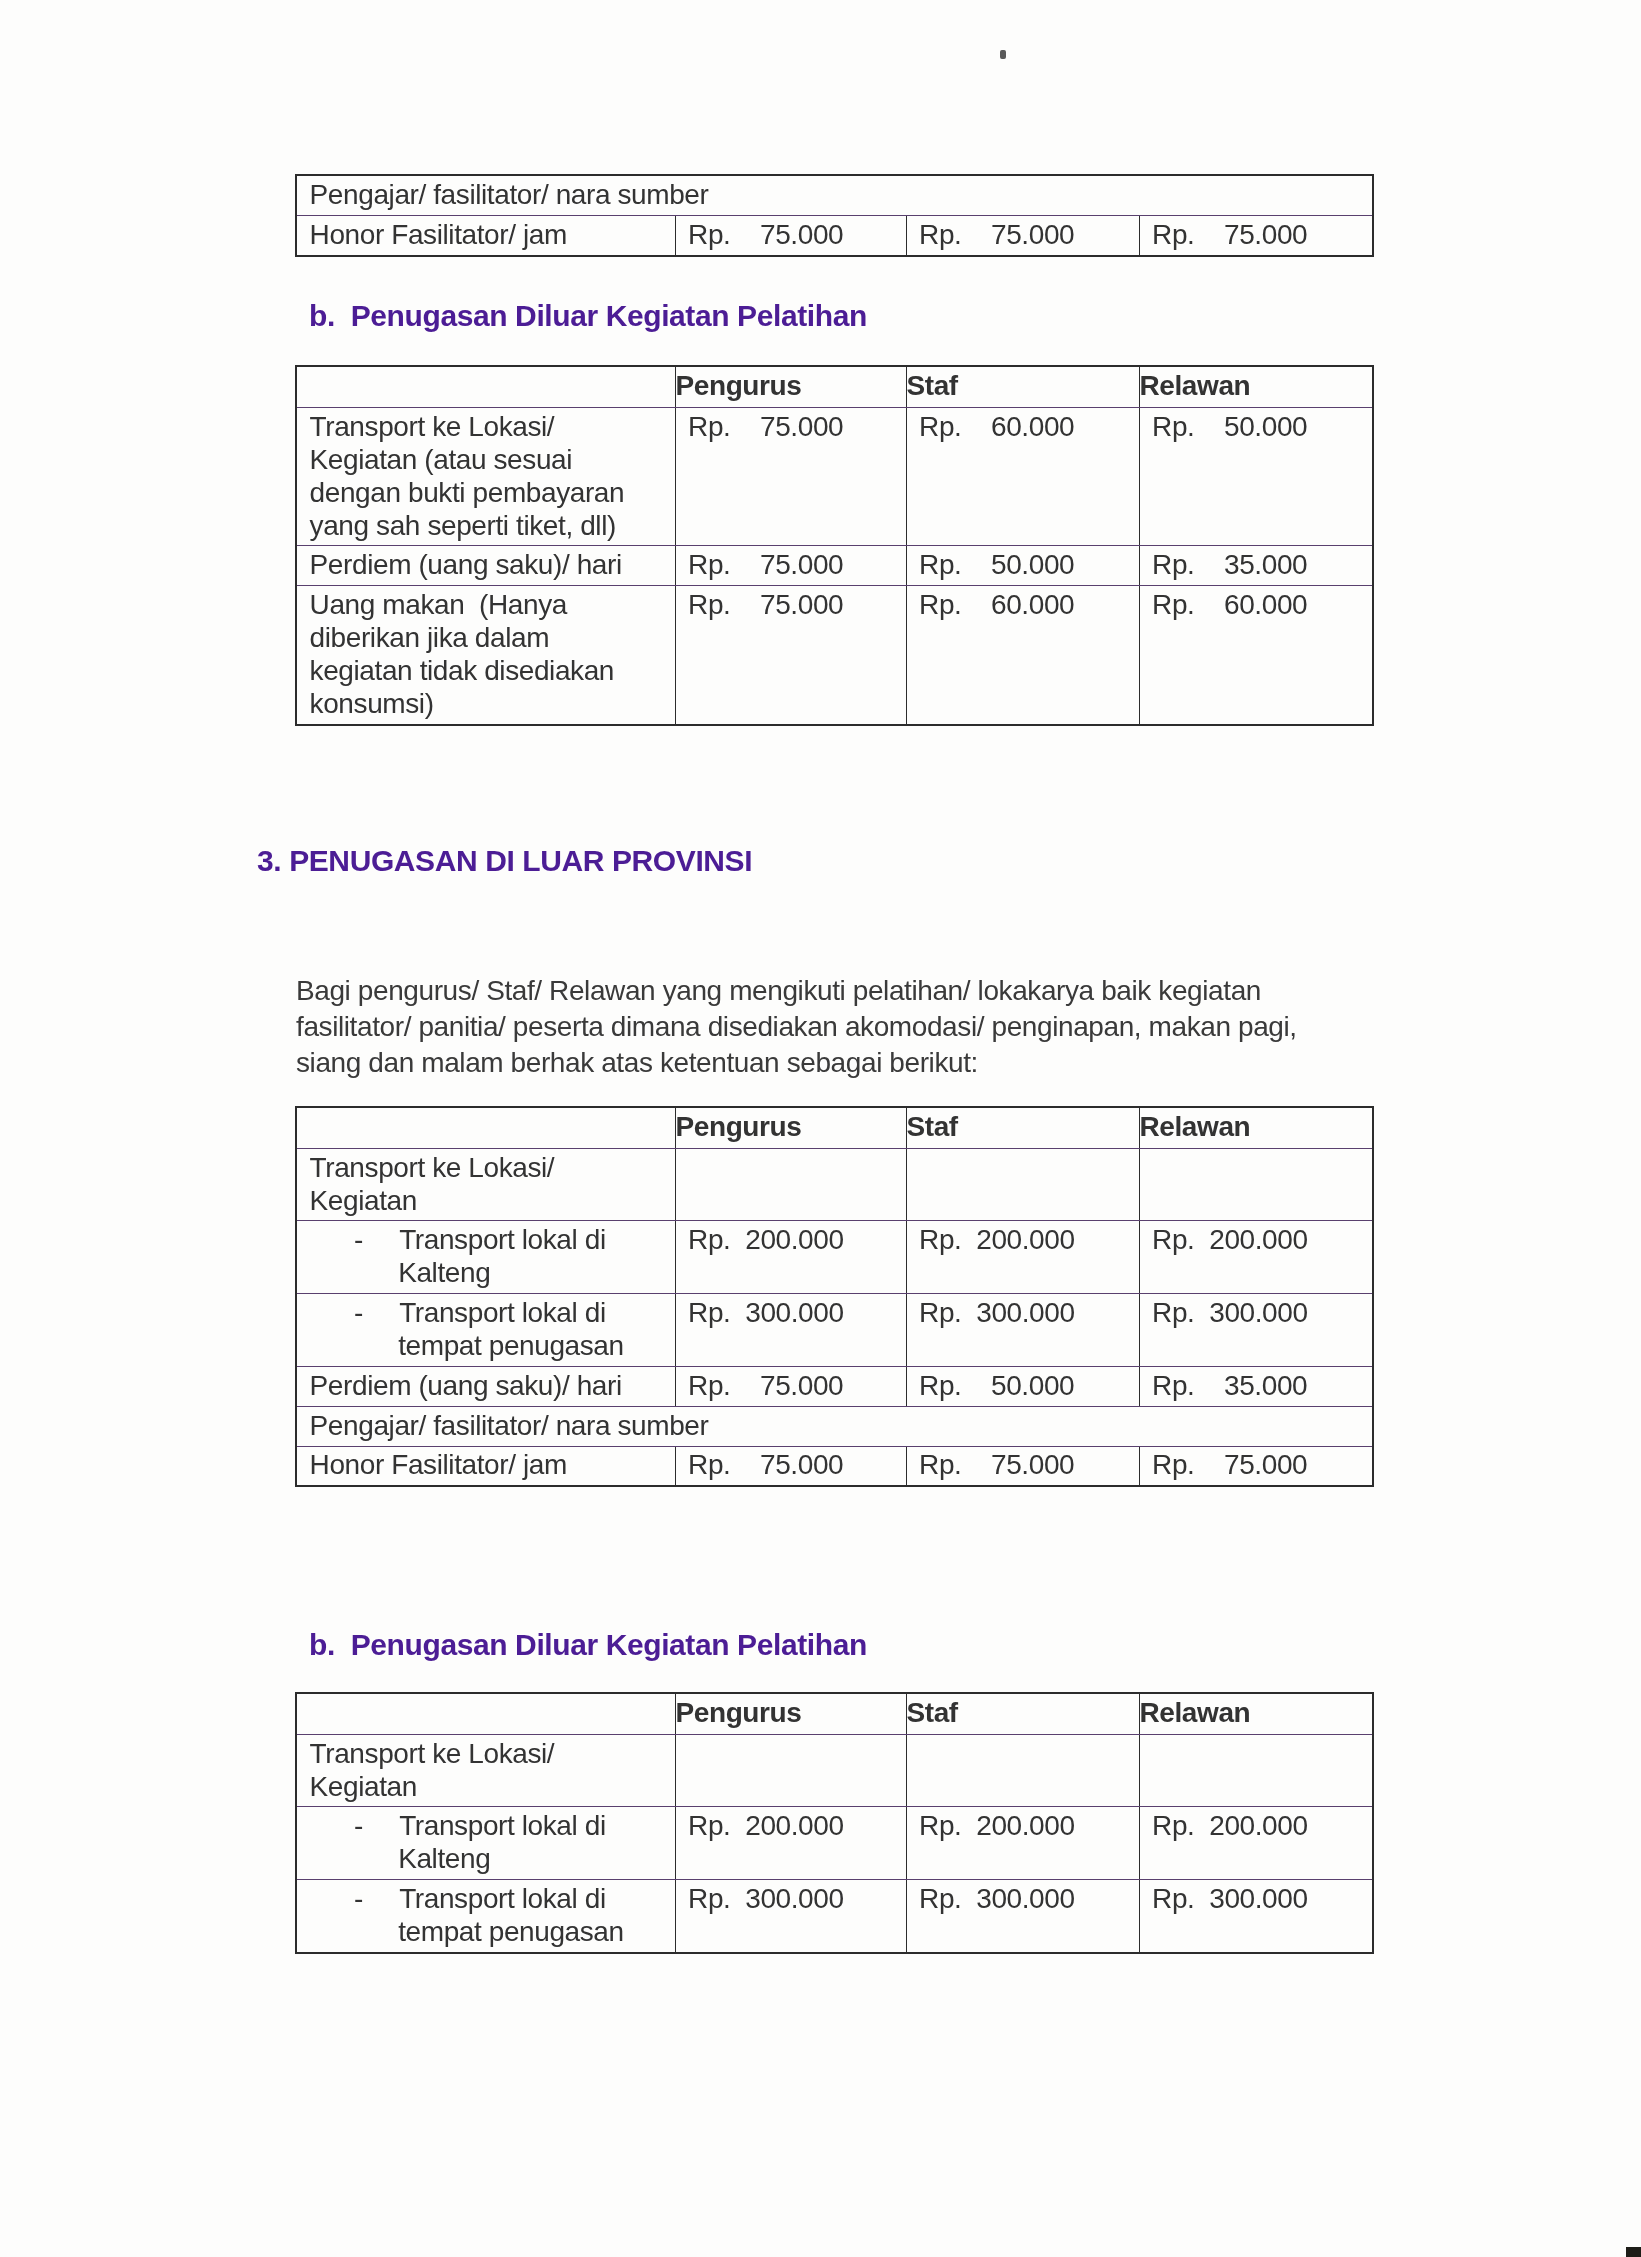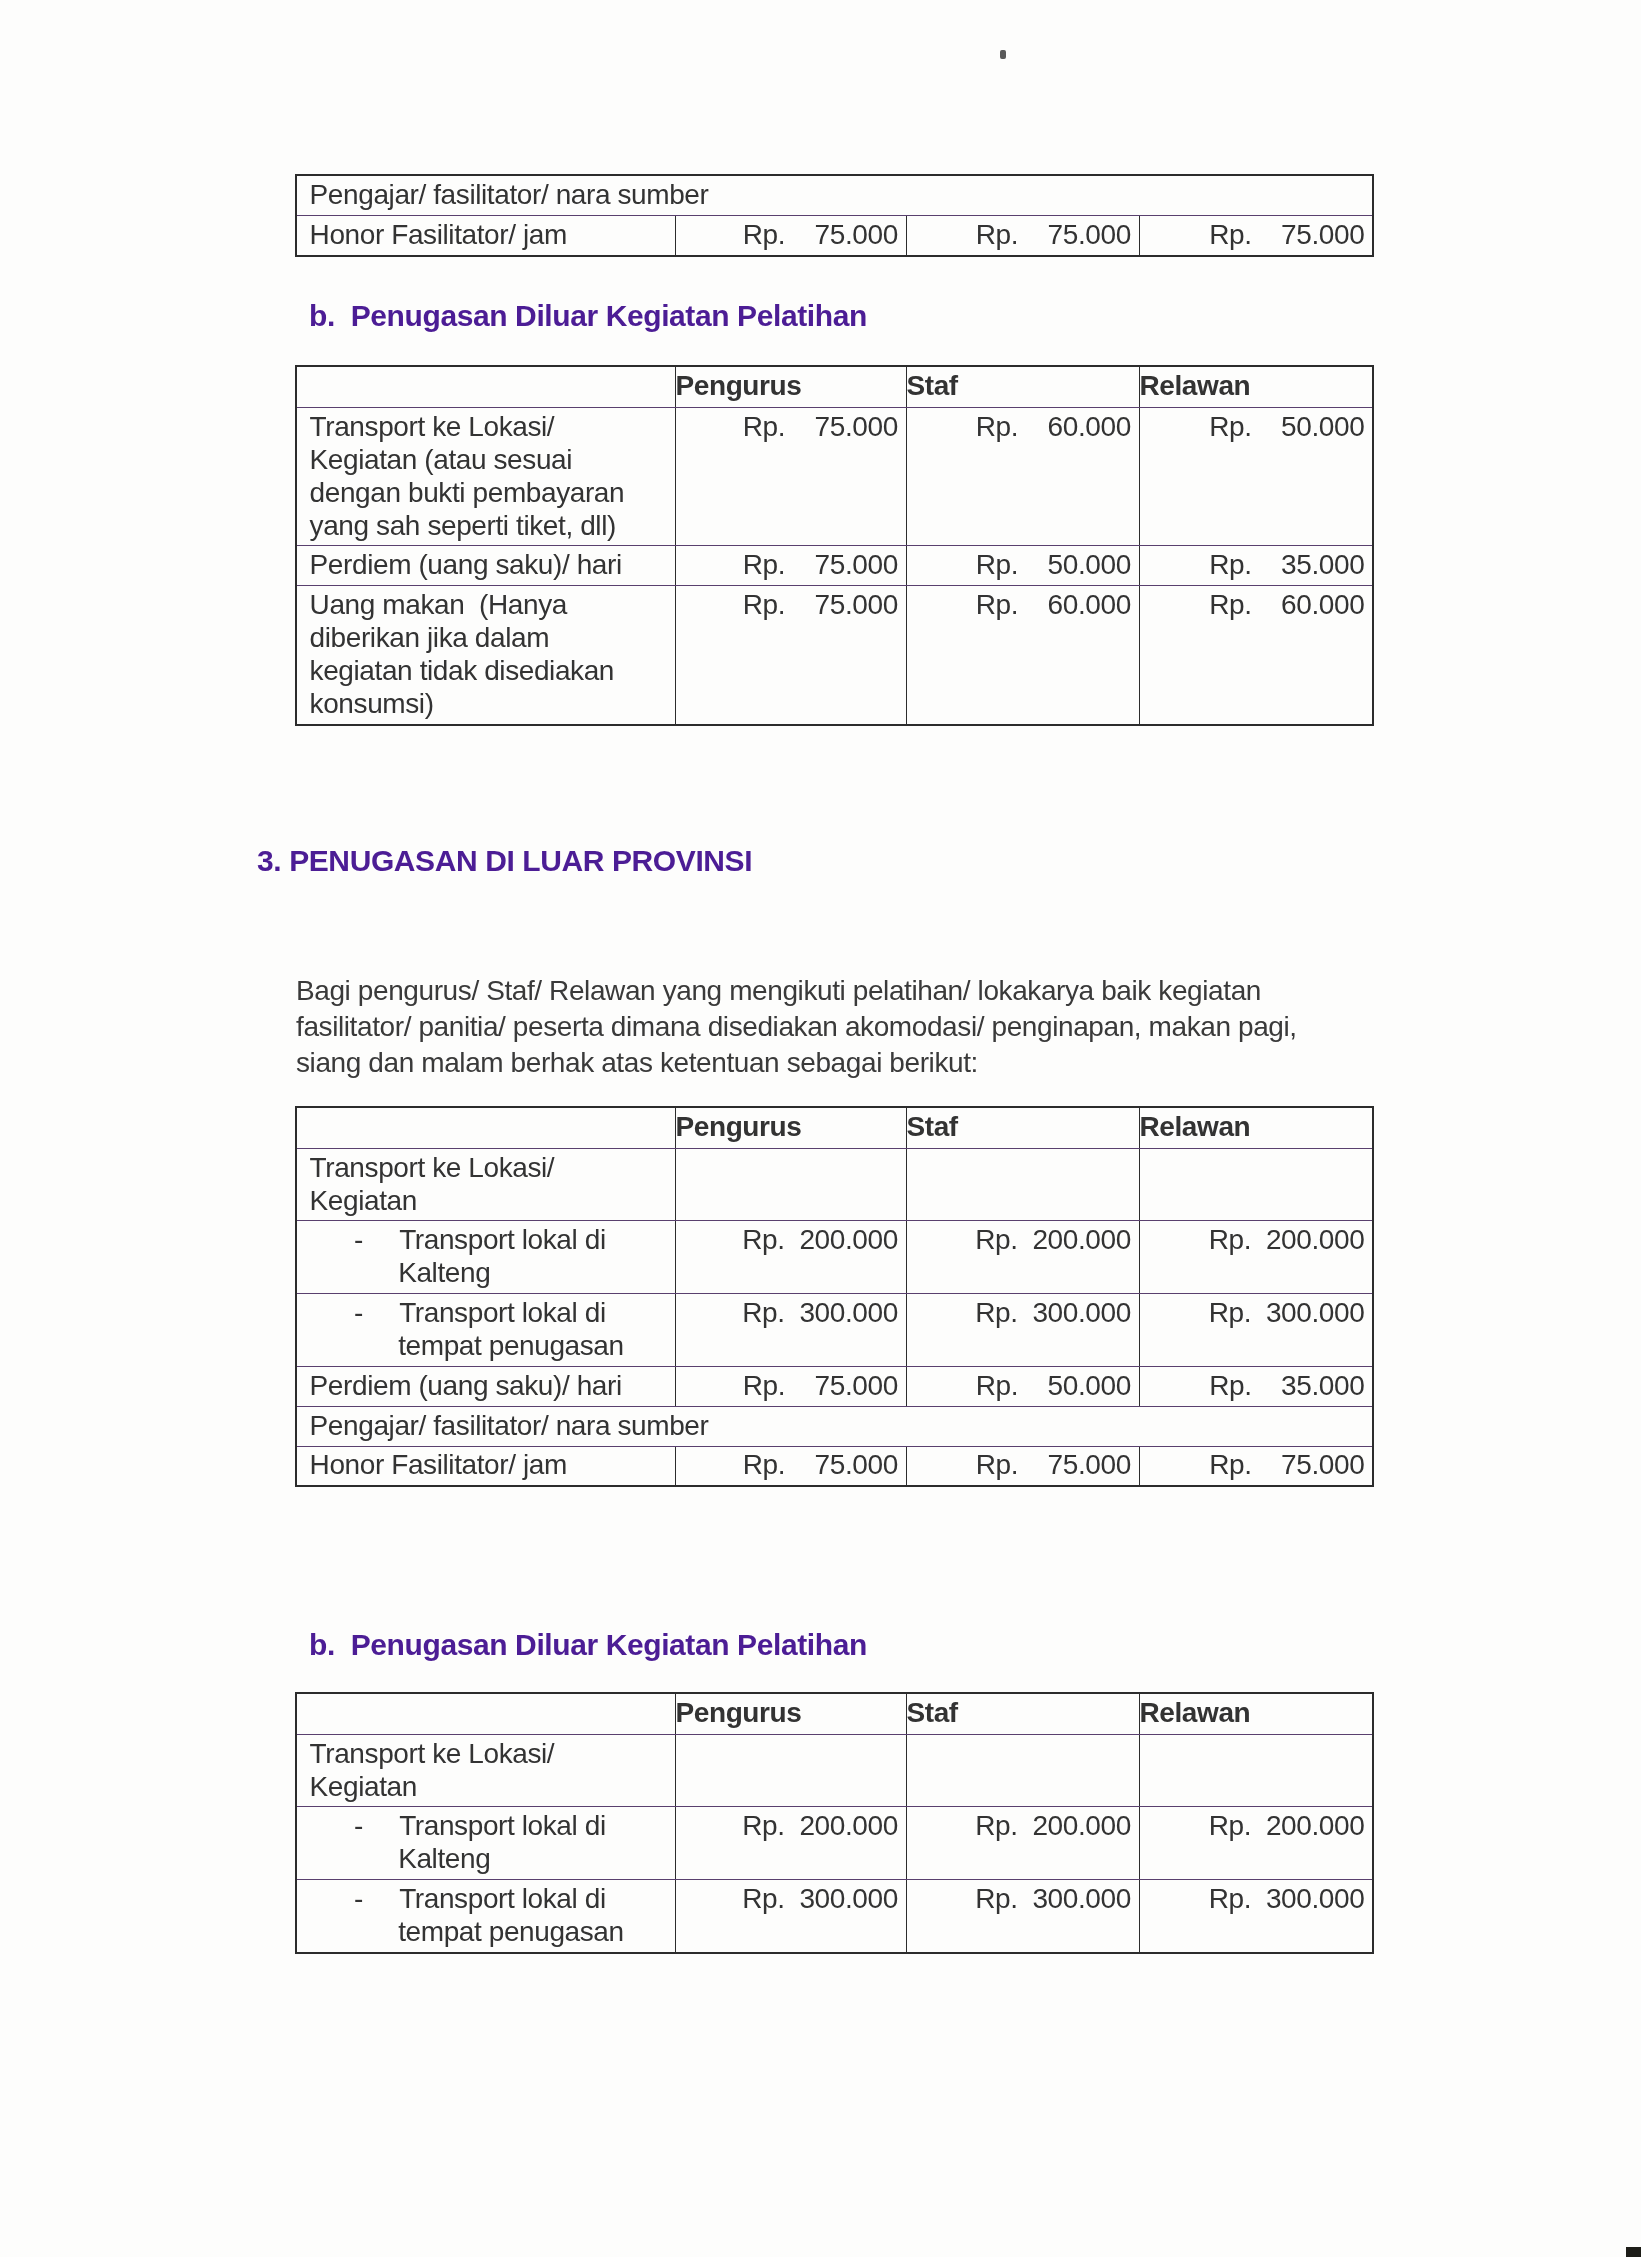--- a/index.html
+++ b/index.html
@@ -31,21 +31,21 @@
     overflow:hidden;
   }
   .tbl tr:first-child td{border-top:2.9px solid #2c2c2c;}
   .tbl tr:last-child td{border-bottom:2.9px solid #2c2c2c;margin-top:6px;}
   .tbl td:first-child{border-left:2.9px solid #2c2c2c;}
   .tbl td:last-child{border-right:2.9px solid #2c2c2c;}
   .hdr td{
     font-weight:bold;text-align:left;
     padding:1.9px 0 4.8px;height:33px;
   }
-  .val{padding-left:10.6px;text-align:right;}
+  .val{padding-left:10.6px;}
   .single td{height:33px;}
   .heading{
     position:absolute;
     font-size:30px;font-weight:bold;
     letter-spacing:-0.4px;
     color:#4c1d95;
     white-space:pre;
   }
   .para{
     position:absolute;

